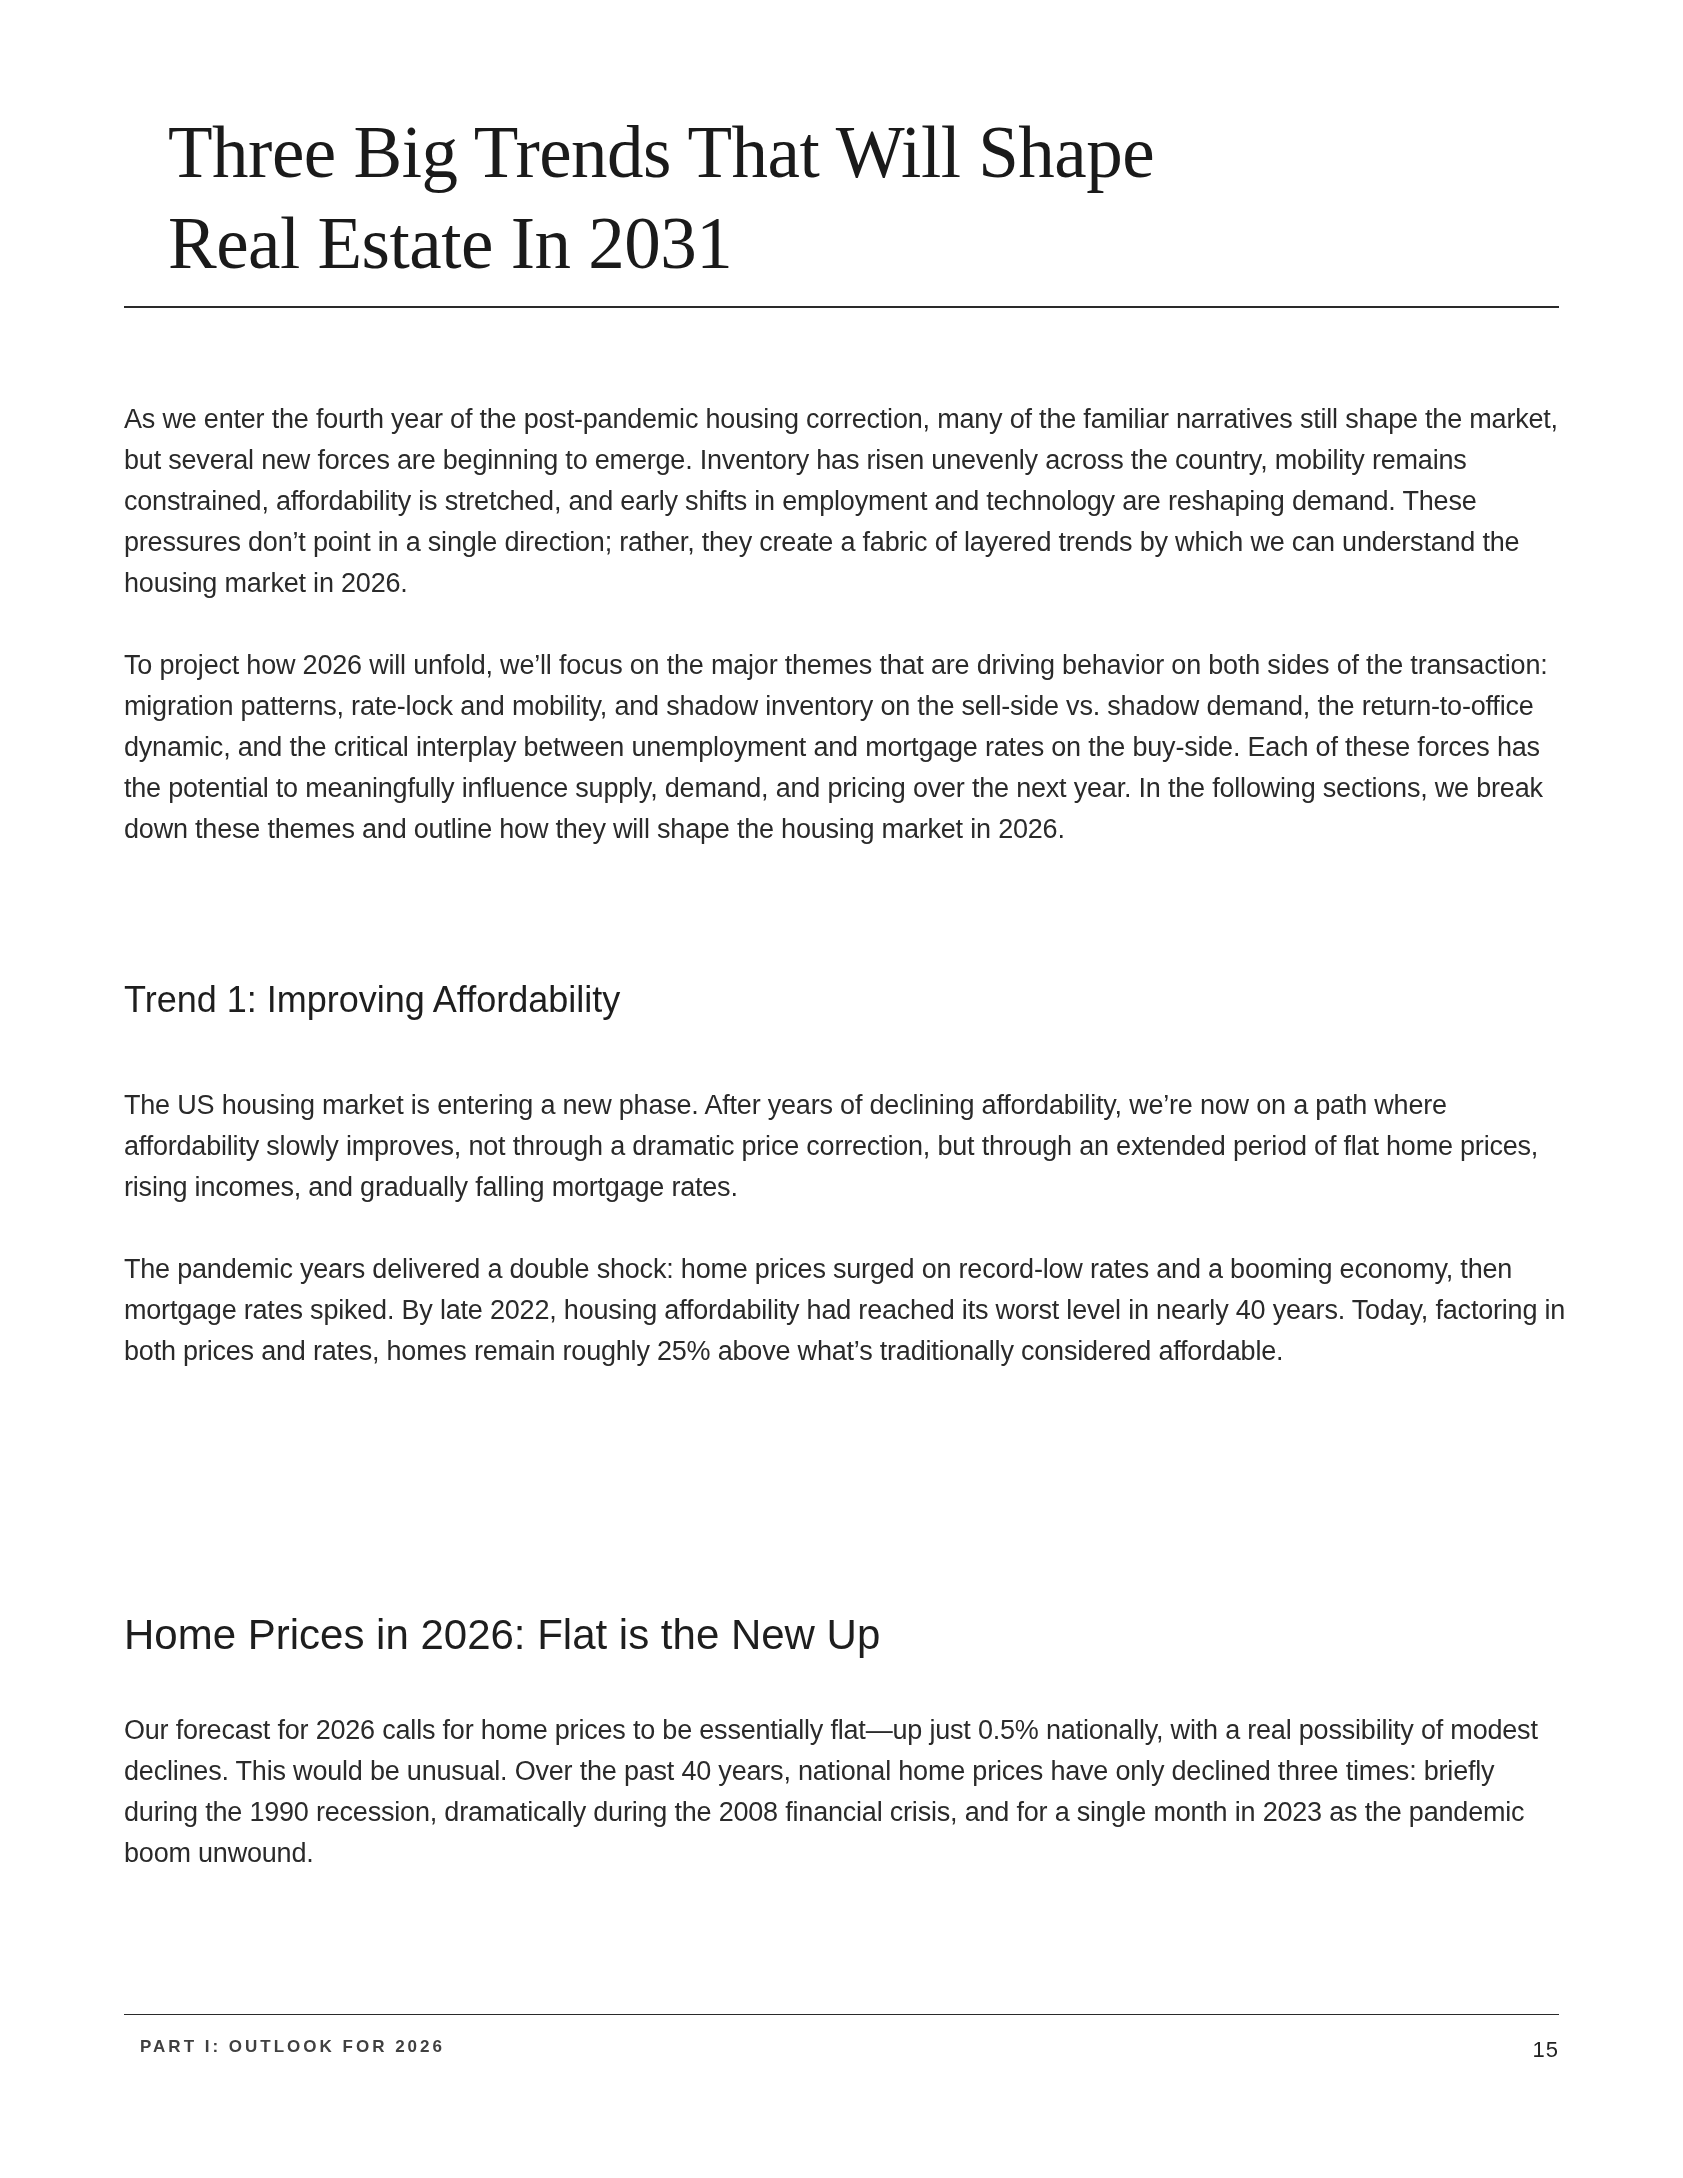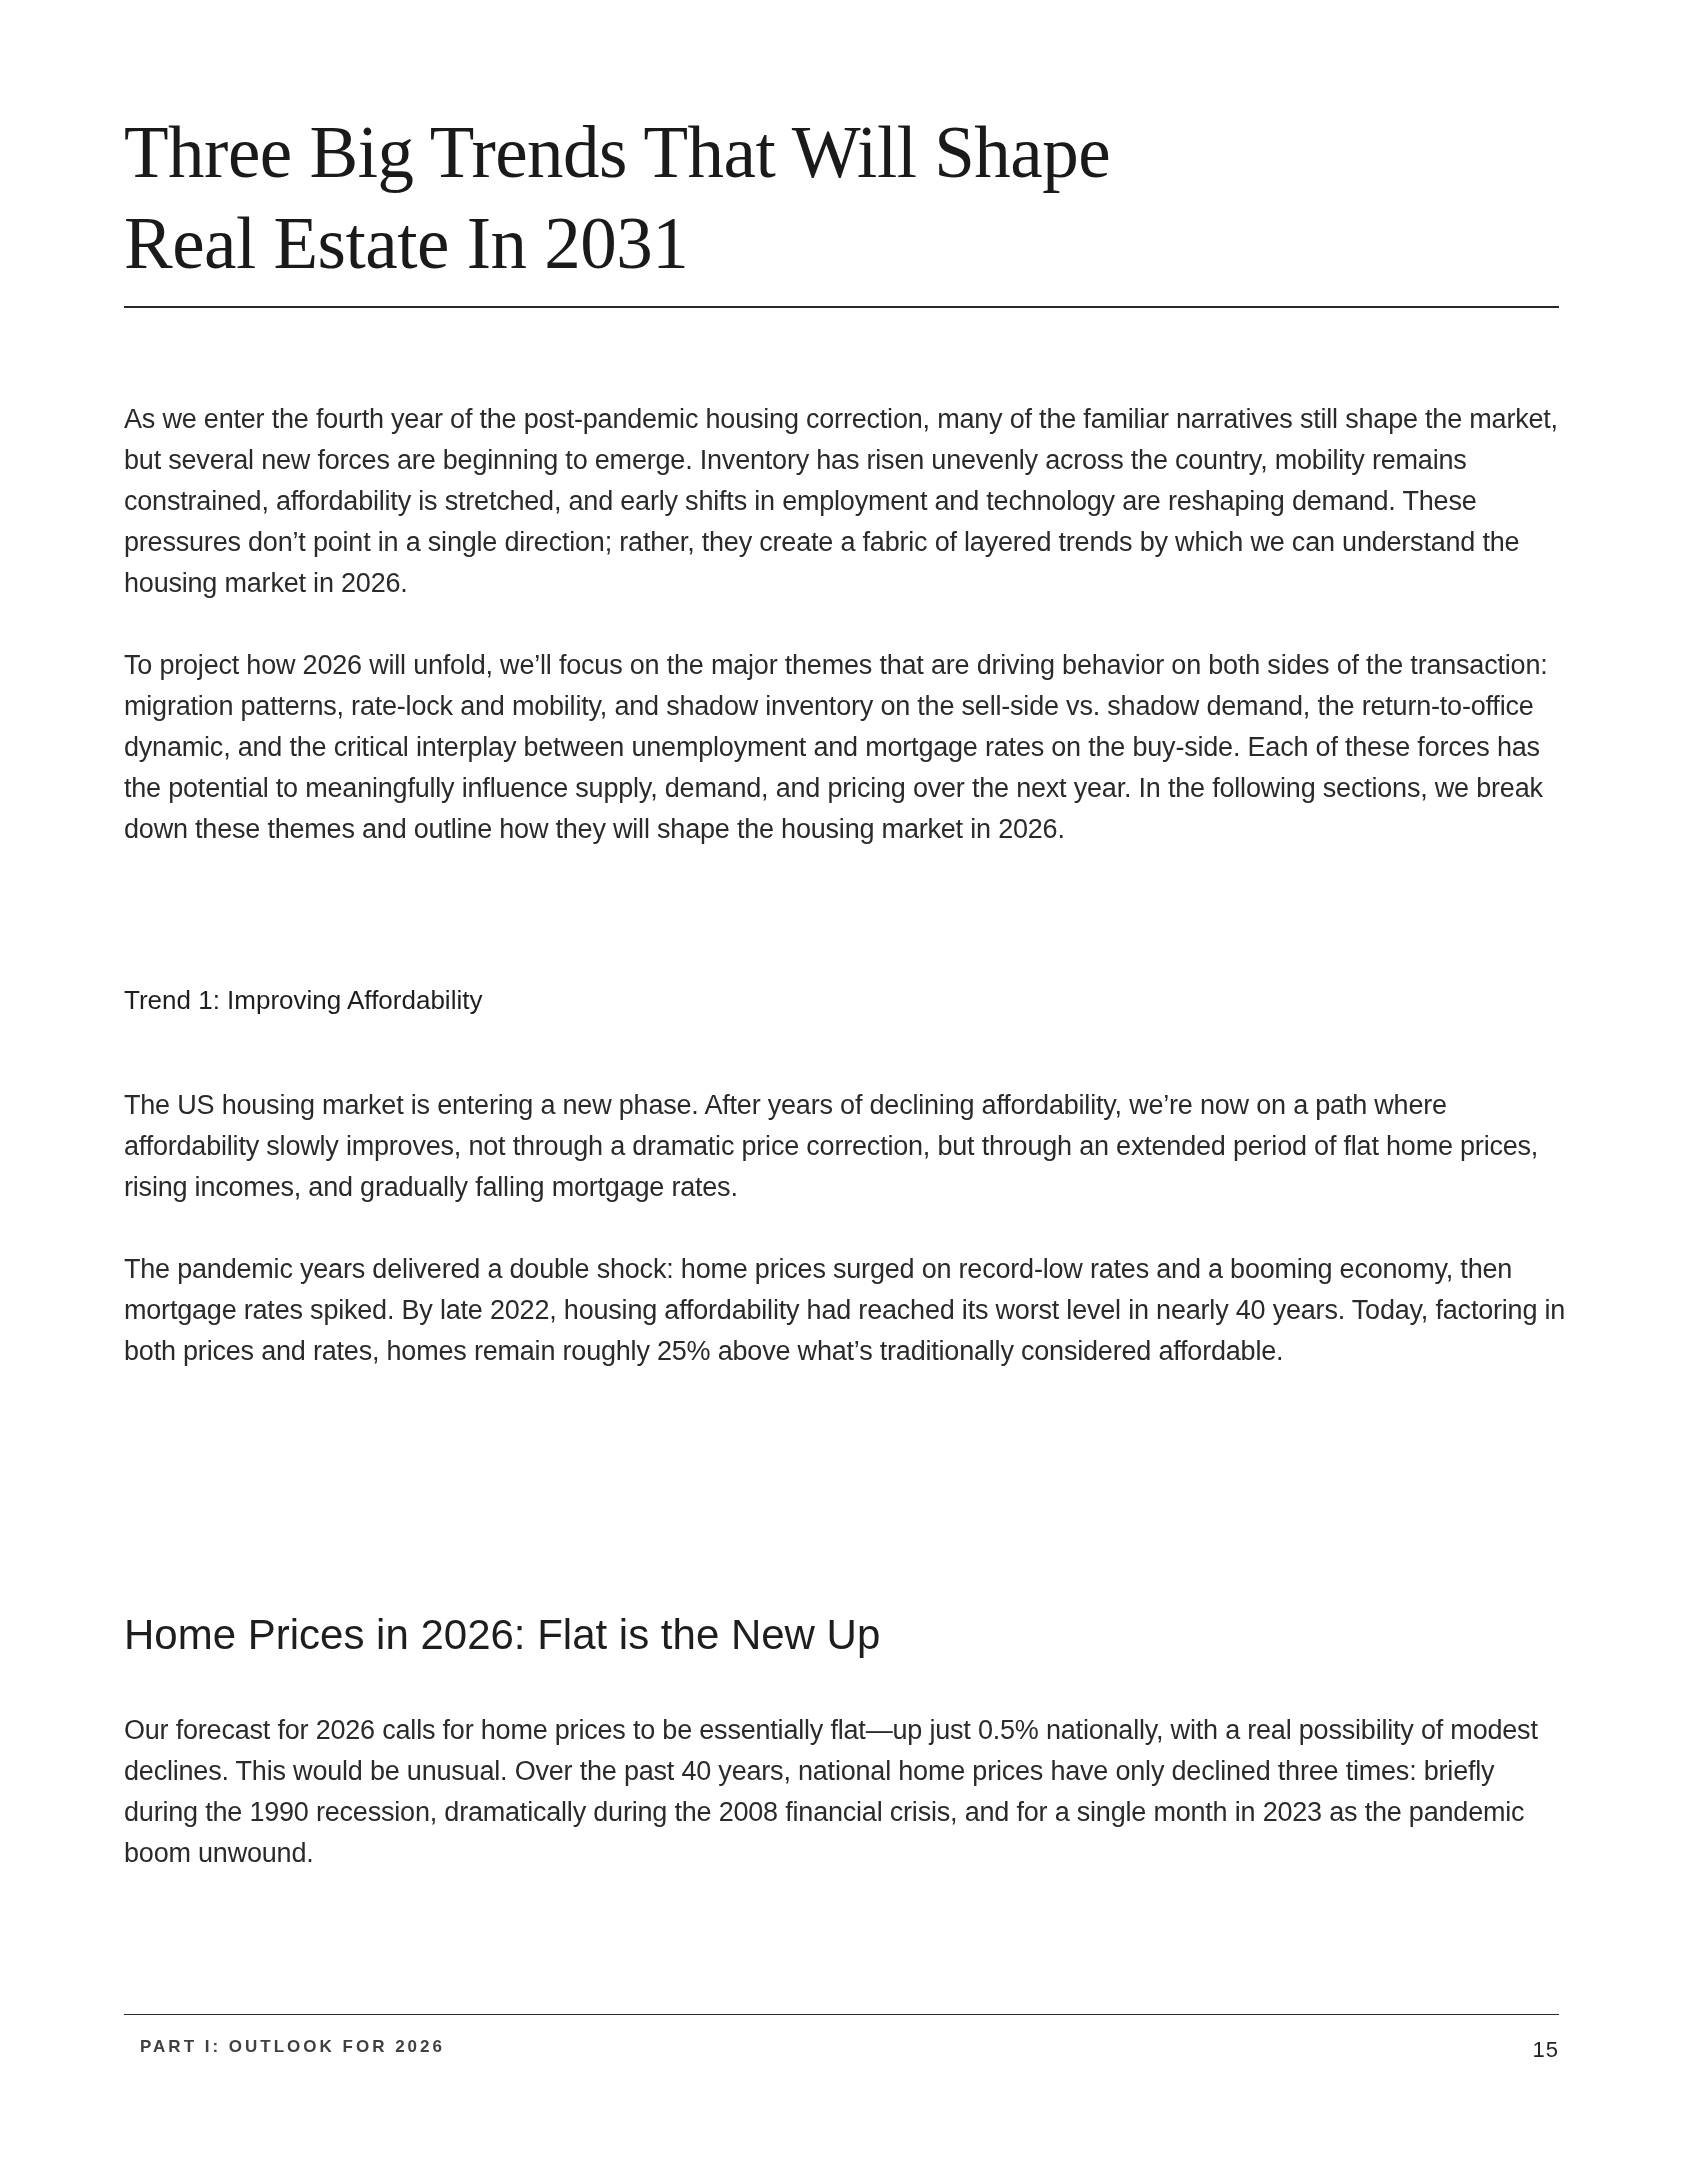--- a/index.html
+++ b/index.html
@@ -4,34 +4,34 @@
 <style>
   html, body { margin: 0; padding: 0; background: #ffffff; }
   body { width: 1683px; height: 2178px; position: relative; overflow: hidden; color: #1c1c1c; }
   .page { position: absolute; left: 124px; right: 124px; top: 0; bottom: 0; }
   .title {
     position: absolute; left: 0; top: 107px; width: 1238px;
     font-family: "Liberation Serif", "DejaVu Serif", serif;
     font-size: 73px; line-height: 91px; font-weight: 400; color: #1a1a1a;
     margin: 0; letter-spacing: -0.5px;
   }
-  .title span { display: block; }
+  .title span { display: block; margin-left: 44px; }
   .rule { position: absolute; left: 0; right: 0; height: 0; border-top: 2px solid #2a2a2a; }
   .rule.top { top: 306px; }
   .rule.bottom { top: 2014px; border-top-width: 1.5px; }
   .body-text {
     font-family: "Liberation Sans", "DejaVu Sans", sans-serif;
     font-size: 27px; line-height: 41px; color: #2a2a2a;
     margin: 0; position: absolute; left: 0; width: 1445px; font-weight: 400;
     letter-spacing: -0.2px;
   }
   .h2 {
     position: absolute; left: 0; margin: 0;
     font-family: "Liberation Sans", "DejaVu Sans", sans-serif;
-    font-weight: 400; color: #1e1e1e; font-size: 26px; line-height: 48px;
+    font-weight: 400; color: #1e1e1e; font-size: 36px; line-height: 48px;
   }
   .h3 {
     position: absolute; left: 0; margin: 0;
     font-family: "Liberation Sans", "DejaVu Sans", sans-serif;
     font-weight: 400; color: #1e1e1e; font-size: 42px; line-height: 42px;
   }
   #p1 { top: 399px; }
   #p2 { top: 645px; }
   #h-trend1 { top: 976px; }
   #p3 { top: 1085px; }

